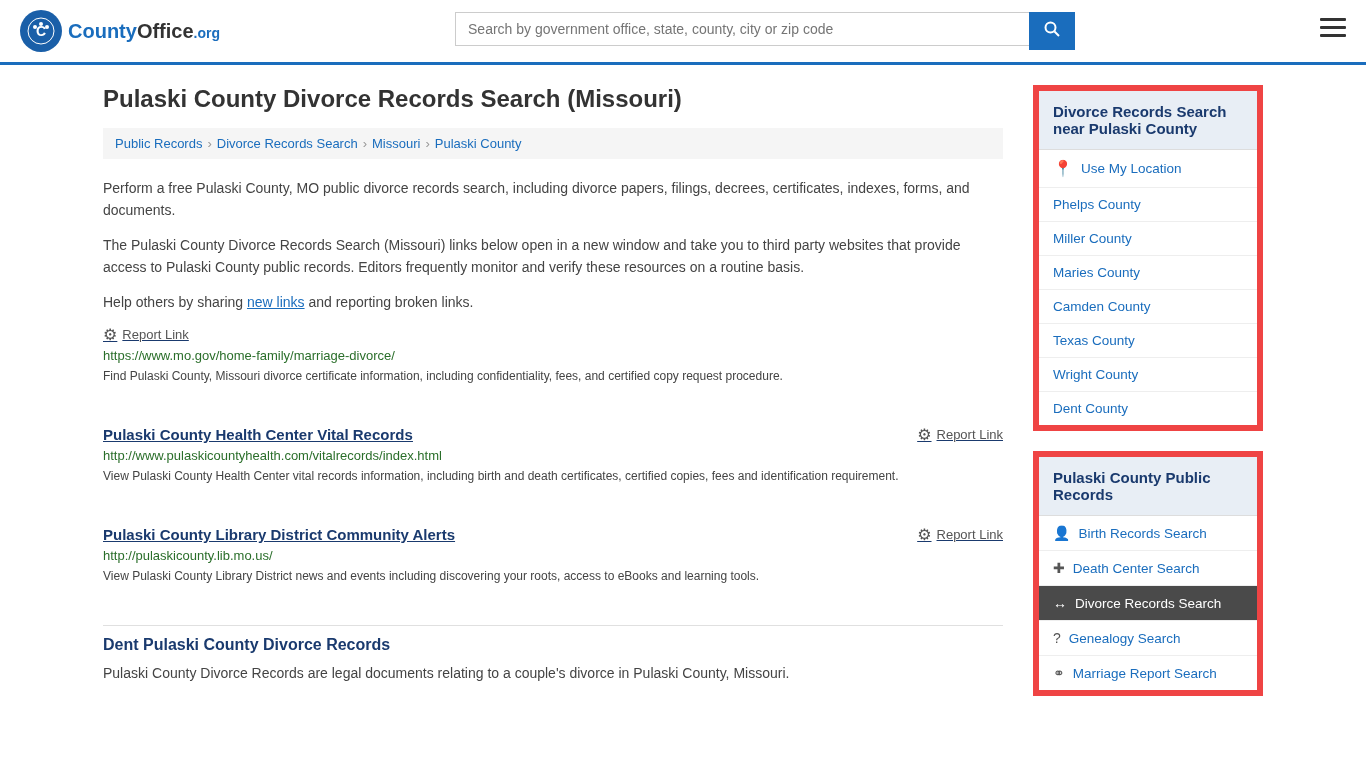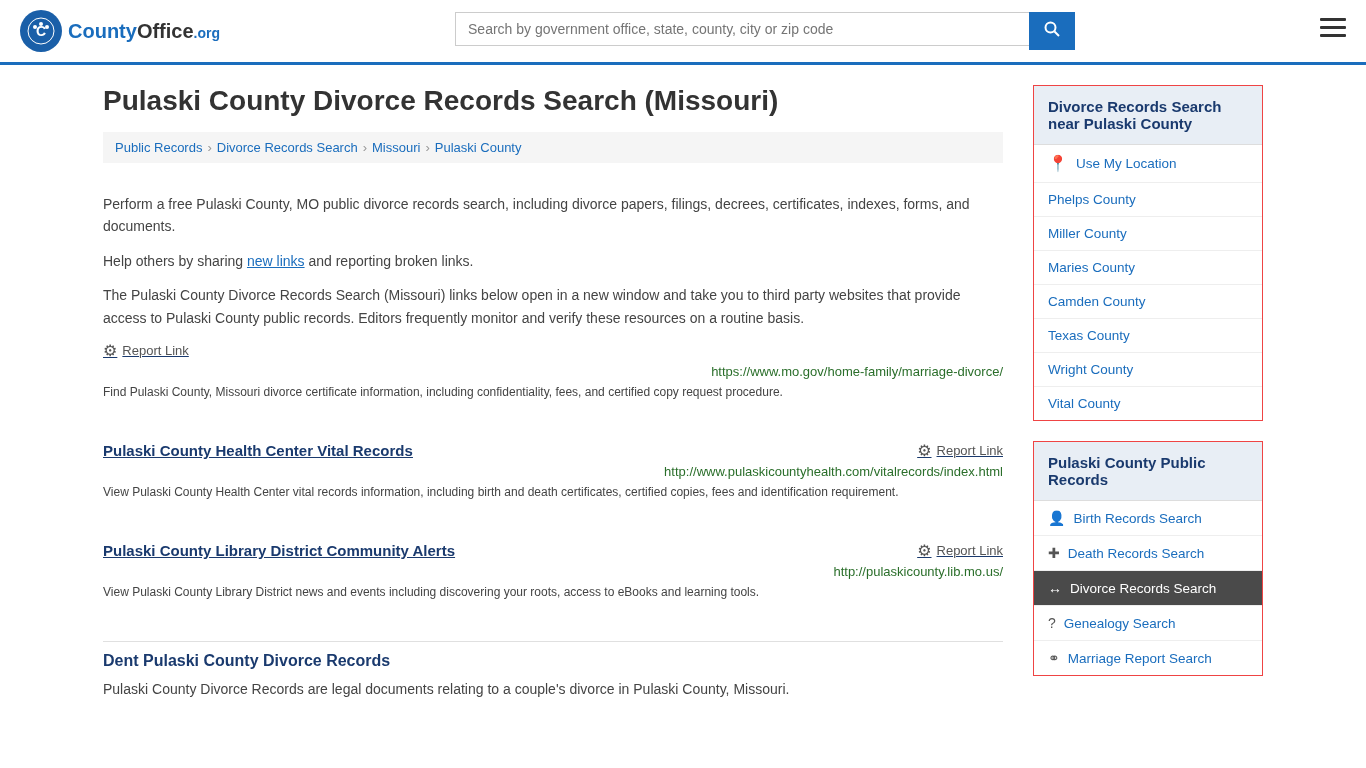--- a/index.html
+++ b/index.html
@@ -78,33 +78,33 @@
       margin: 0 auto;
       padding: 20px 20px;
       display: flex;
       gap: 30px;
     }
 
     
     .main-content { flex: 1; }
 
     .page-title {
-      font-size: 28px;
+      font-size: 24px;
       font-weight: bold;
       color: #333;
       margin-bottom: 15px;
     }
 
     
     .breadcrumb {
       background: #f5f5f5;
       padding: 8px 12px;
       font-size: 13px;
       color: #666;
-      margin-bottom: 30px;
+      margin-bottom: 18px;
       display: flex;
       align-items: center;
       gap: 5px;
       flex-wrap: wrap;
     }
     .breadcrumb a { color: #1a6dbd; text-decoration: none; }
     .breadcrumb .sep { color: #999; }
 
     .description { font-size: 14px; color: #444; line-height: 1.6; margin-bottom: 12px; }
     .inline-link { color: #1a6dbd; text-decoration: underline; cursor: pointer; }
@@ -130,38 +130,38 @@
       color: #555;
       text-decoration: none;
       display: flex;
       align-items: center;
       gap: 5px;
       font-weight: normal;
       cursor: pointer;
       white-space: nowrap;
     }
     .report-icon { font-size: 16px; }
-    .result-url { color: #2a6e2a; font-size: 13px; margin: 4px 0; text-align: right; }
+    .result-url { color: #2a6e2a; font-size: 13px; margin: 4px 0; }
     .result-desc { font-size: 12px; color: #444; line-height: 1.5; }
 
     .section-title {
       font-size: 16px;
       font-weight: bold;
       color: #1a3a6e;
       margin-bottom: 8px;
       margin-top: 10px;
     }
     .section-desc { font-size: 14px; color: #444; line-height: 1.6; }
 
     
     .sidebar { width: 230px; flex-shrink: 0; }
 
     .sidebar-section {
       background: #fff;
-      border: 1px solid #ef4444;
+      border: 6px solid #ef4444;
       margin-bottom: 20px;
     }
     .sidebar-section-header {
       background: #e8eef5;
       padding: 12px 14px;
       font-size: 15px;
       font-weight: bold;
       color: #1a3a6e;
       border-bottom: 1px solid #ddd;
     }
@@ -239,24 +239,24 @@
       <a href="#">Public Records</a>
       <span class="sep">›</span>
       <a href="#">Divorce Records Search</a>
       <span class="sep">›</span>
       <a href="#">Missouri</a>
       <span class="sep">›</span>
       <a href="#">Pulaski County</a>
     </div>
 
     <p class="description">Perform a free Pulaski County, MO public divorce records search, including divorce papers, filings, decrees, certificates, indexes, forms, and documents.</p>
+    <p class="description">The Pulaski County Divorce Records Search (Missouri) links below open in a new window and take you to third party websites that provide access to Pulaski County public records. Editors frequently monitor and verify these resources on a routine basis.</p>
     <p class="description">
       <span>Help others by sharing </span><a href="#" class="inline-link">new links</a><span> and reporting broken links.</span>
     </p>
-    <p class="description">The Pulaski County Divorce Records Search (Missouri) links below open in a new window and take you to third party websites that provide access to Pulaski County public records. Editors frequently monitor and verify these resources on a routine basis.</p>
 
     <div class="result-item">
       <div class="result-title">
         <span class="report-link">
           <span class="report-icon">⚙</span>
           <span>Report Link</span>
         </span>
       </div>
       <div class="result-url">https://www.mo.gov/home-family/marriage-divorce/</div>
       <div class="result-desc">Find Pulaski County, Missouri divorce certificate information, including confidentiality, fees, and certified copy request procedure.</div>
@@ -331,39 +331,39 @@
               <span>Texas County</span>
             </a>
           </li>
         <li>
             <a href="#">
               <span>Wright County</span>
             </a>
           </li>
         <li>
             <a href="#">
-              <span>Vital County</span>
+              <span>Dent County</span>
             </a>
           </li>
       </ul>
     </div>
 
     <div class="sidebar-section">
       <div class="sidebar-section-header">Pulaski County Public Records</div>
       <ul class="sidebar-list">
         <li>
           <a href="#">
             <span class="sidebar-icon">👤</span>
             <span>Birth Records Search</span>
           </a>
         </li>
         <li>
           <a href="#">
             <span class="sidebar-icon">✚</span>
-            <span>Death Records Search</span>
+            <span>Death Center Search</span>
           </a>
         </li>
         <li class="active">
           <a href="#">
             <span class="sidebar-icon">↔</span>
             <span>Divorce Records Search</span>
           </a>
         </li>
         <li>
           <a href="#">

